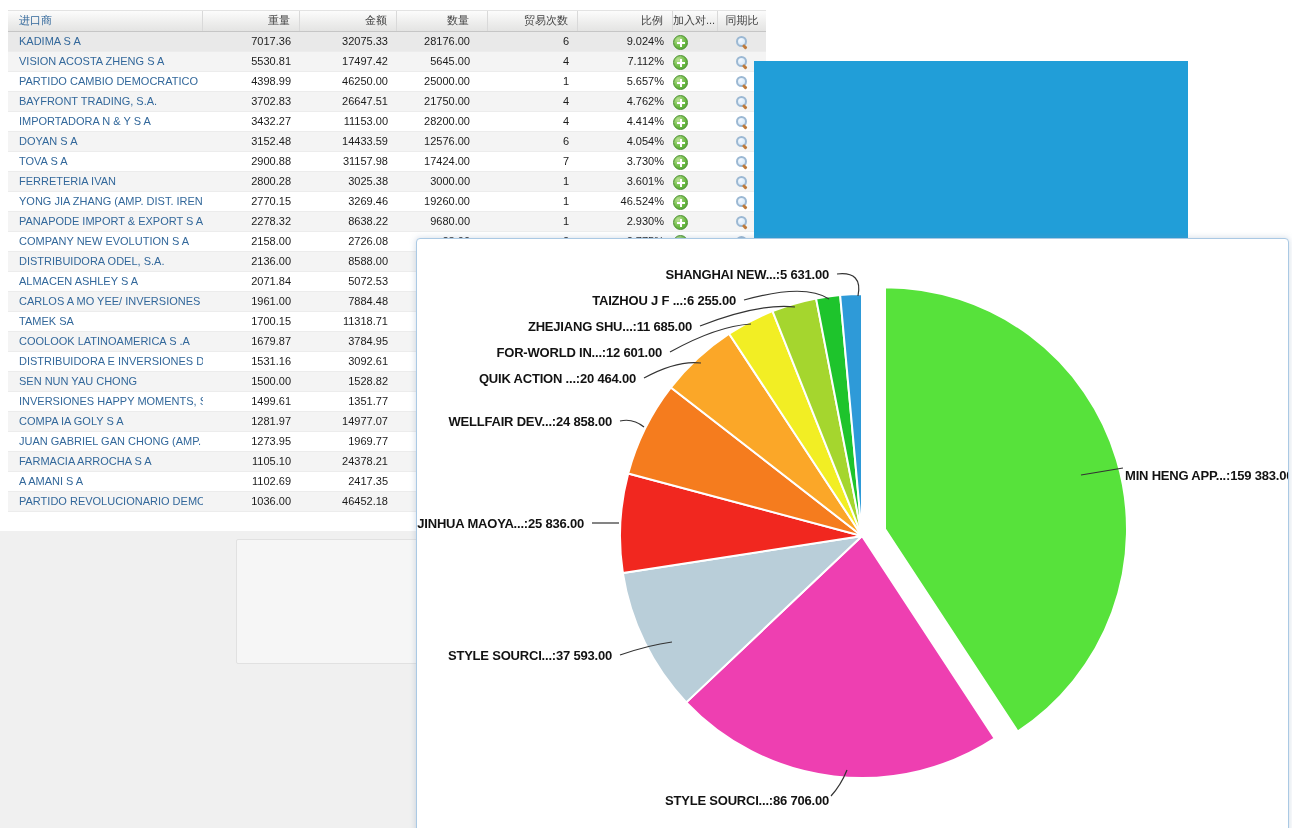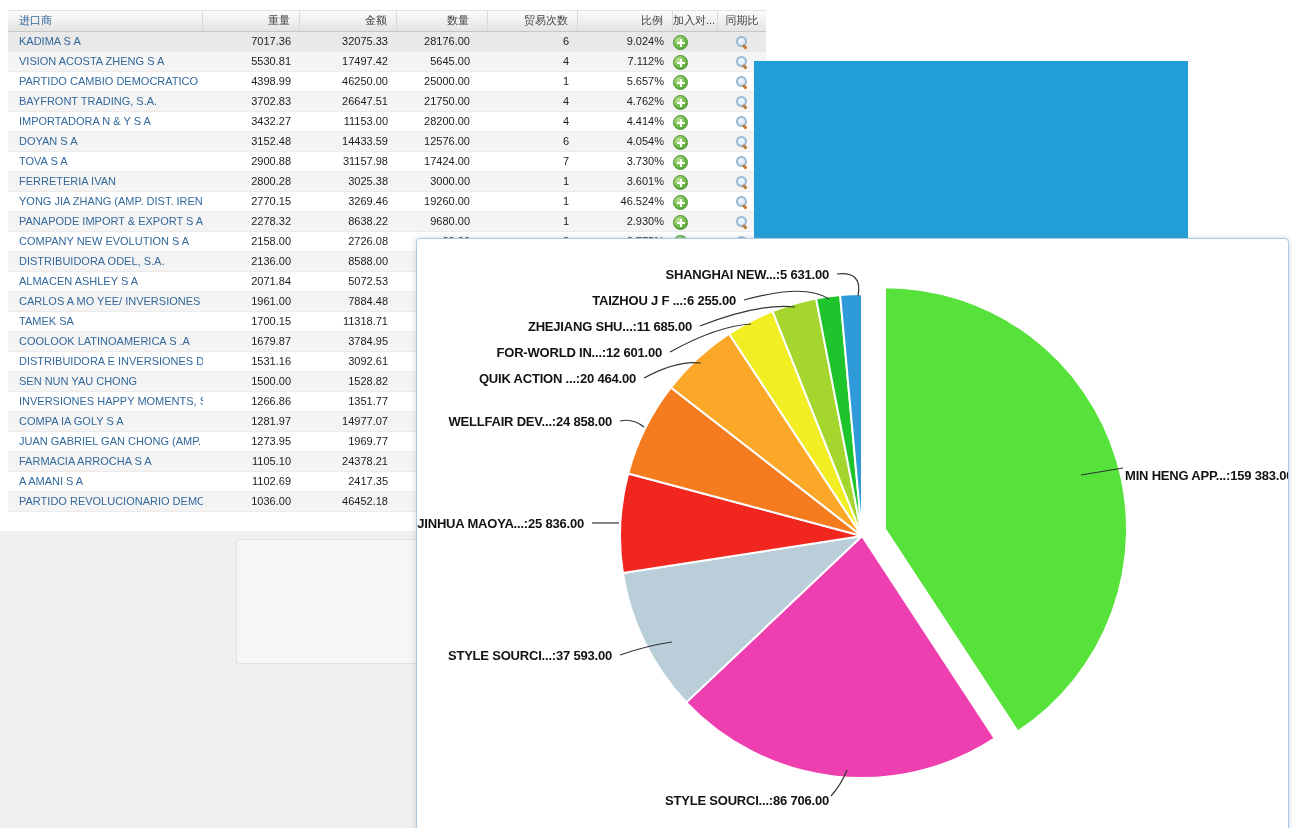--- a/index.html
+++ b/index.html
@@ -247,21 +247,21 @@
           <div class="td c1">1500.00</div>
           <div class="td c2">1528.82</div>
           <div class="td c3"></div>
           <div class="td c4"></div>
           <div class="td c5"></div>
           <div class="td c6"><span class="plus-ico"></span></div>
           <div class="td c7"><span class="mag-ico"></span></div>
         </div>
         <div class="trow">
           <div class="td c0">INVERSIONES HAPPY MOMENTS, SA</div>
-          <div class="td c1">1266.86</div>
+          <div class="td c1">1499.61</div>
           <div class="td c2">1351.77</div>
           <div class="td c3"></div>
           <div class="td c4"></div>
           <div class="td c5"></div>
           <div class="td c6"><span class="plus-ico"></span></div>
           <div class="td c7"><span class="mag-ico"></span></div>
         </div>
         <div class="trow">
           <div class="td c0">COMPA IA GOLY S A</div>
           <div class="td c1">1281.97</div>

